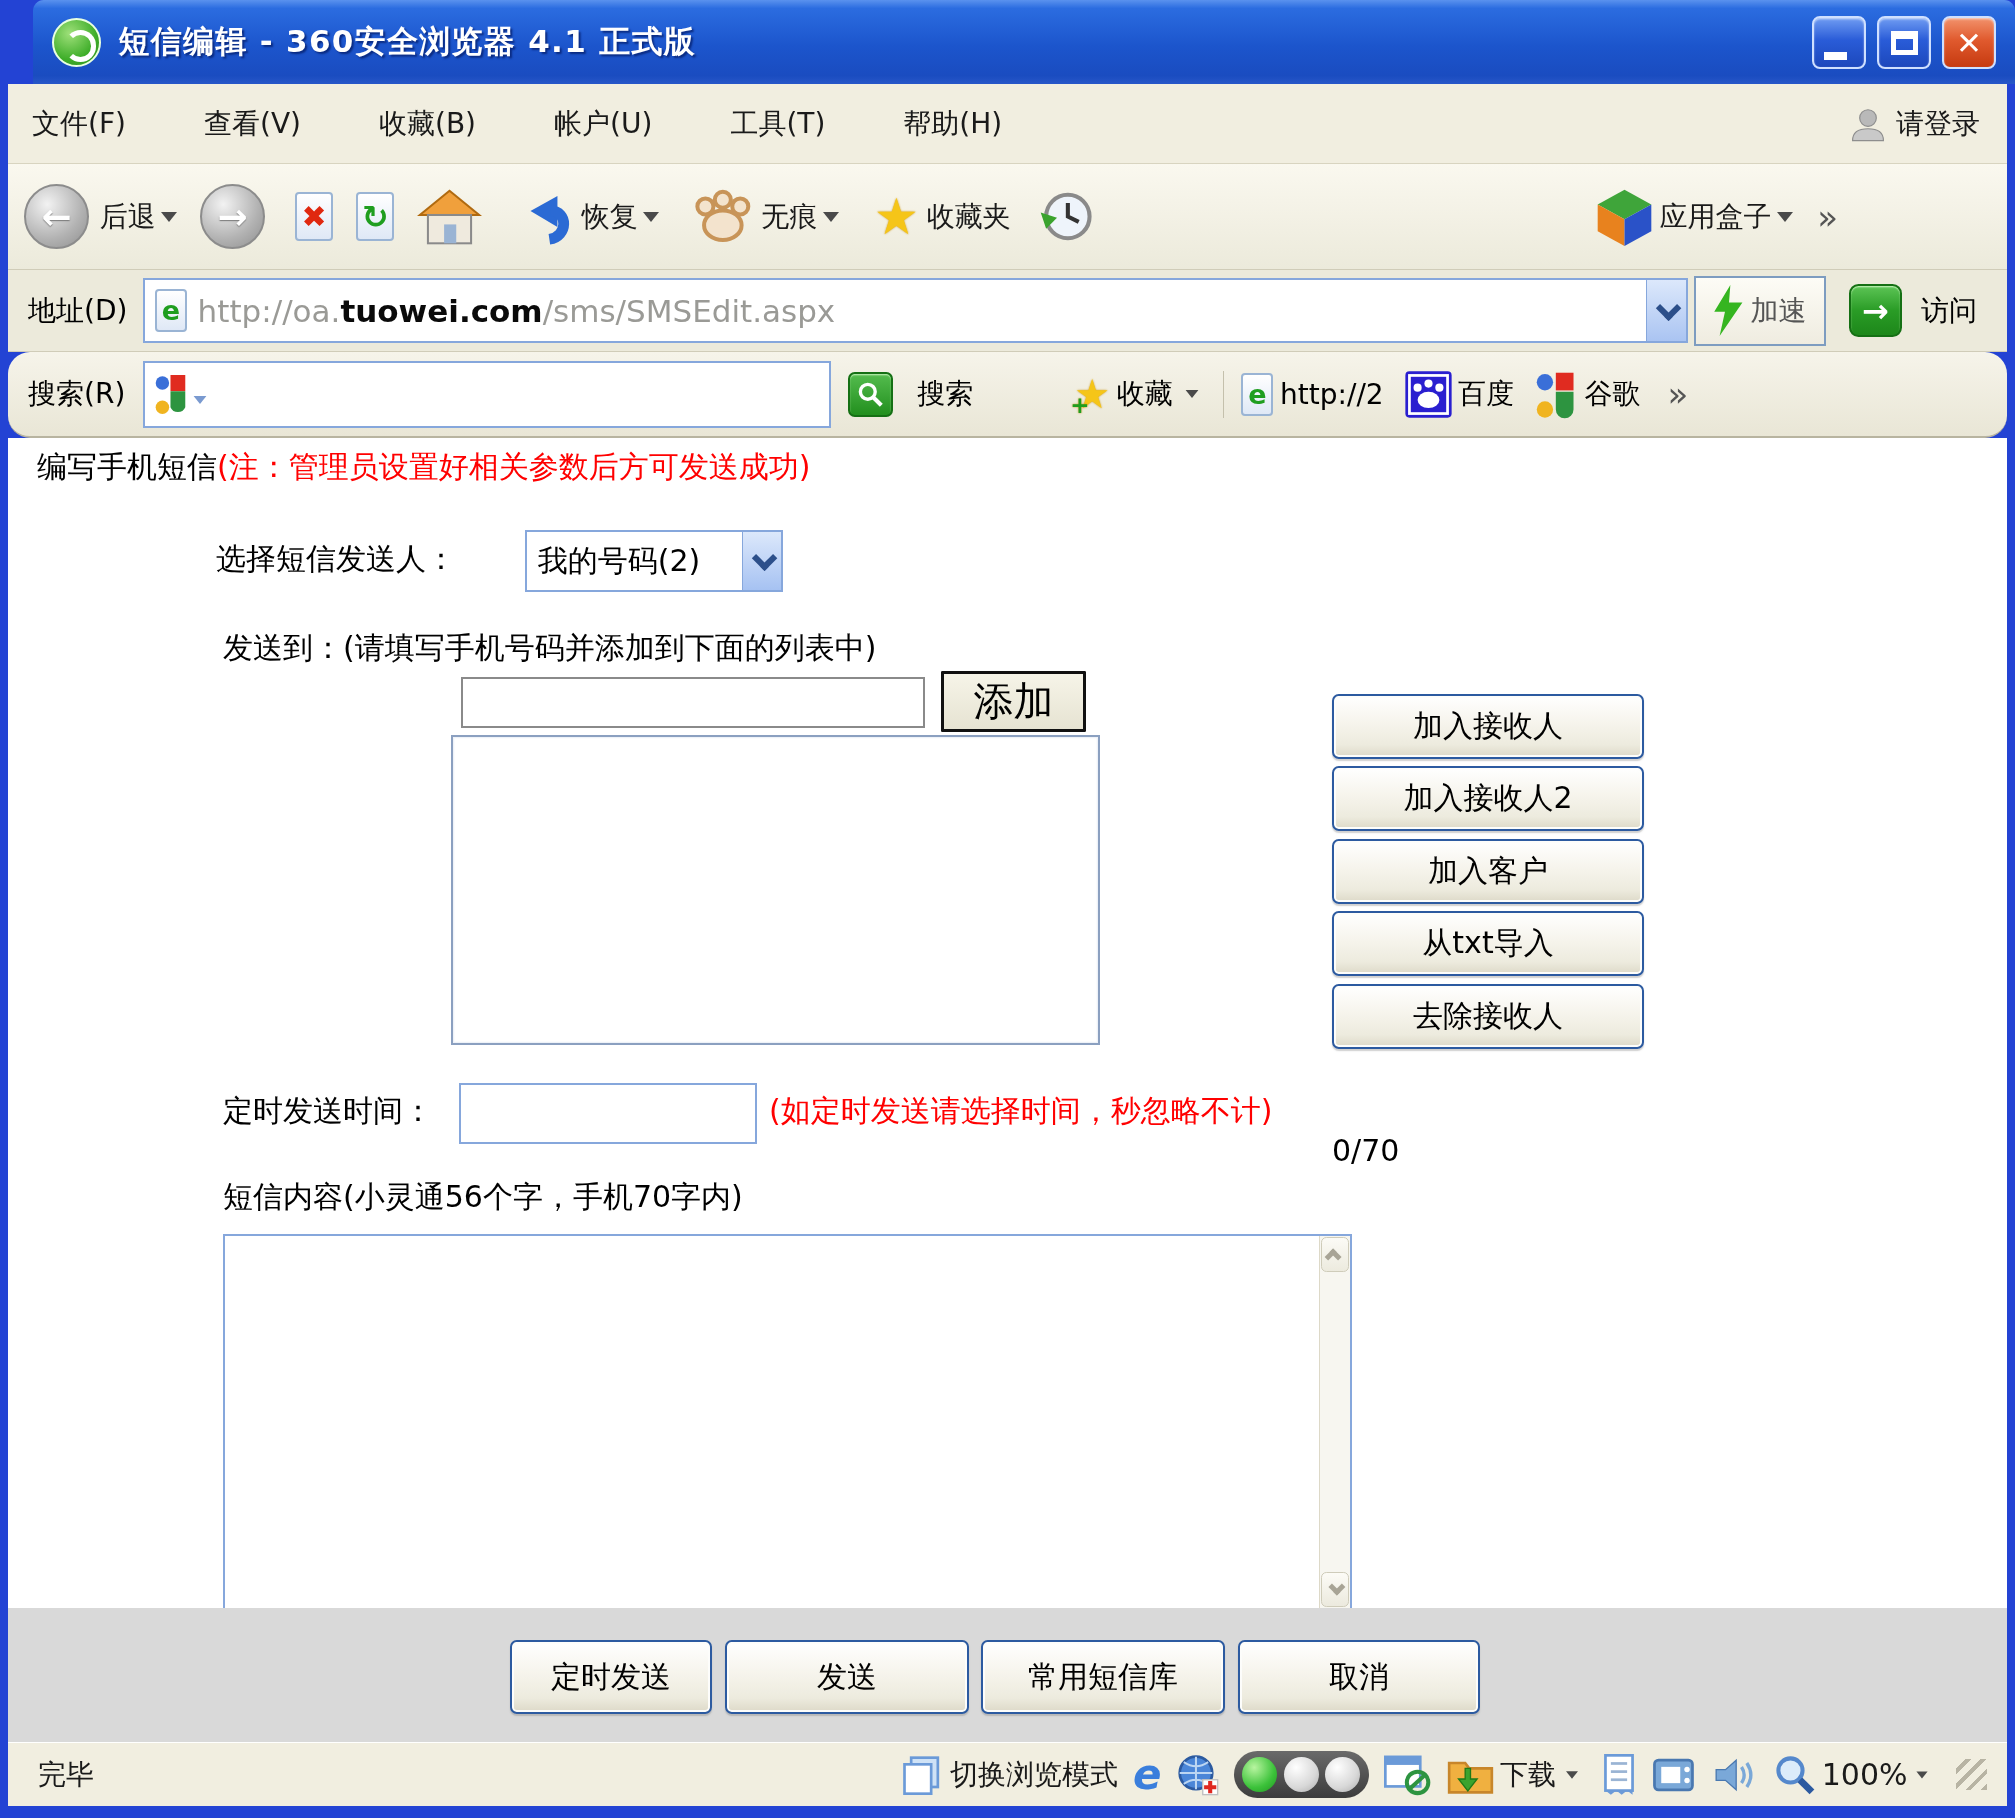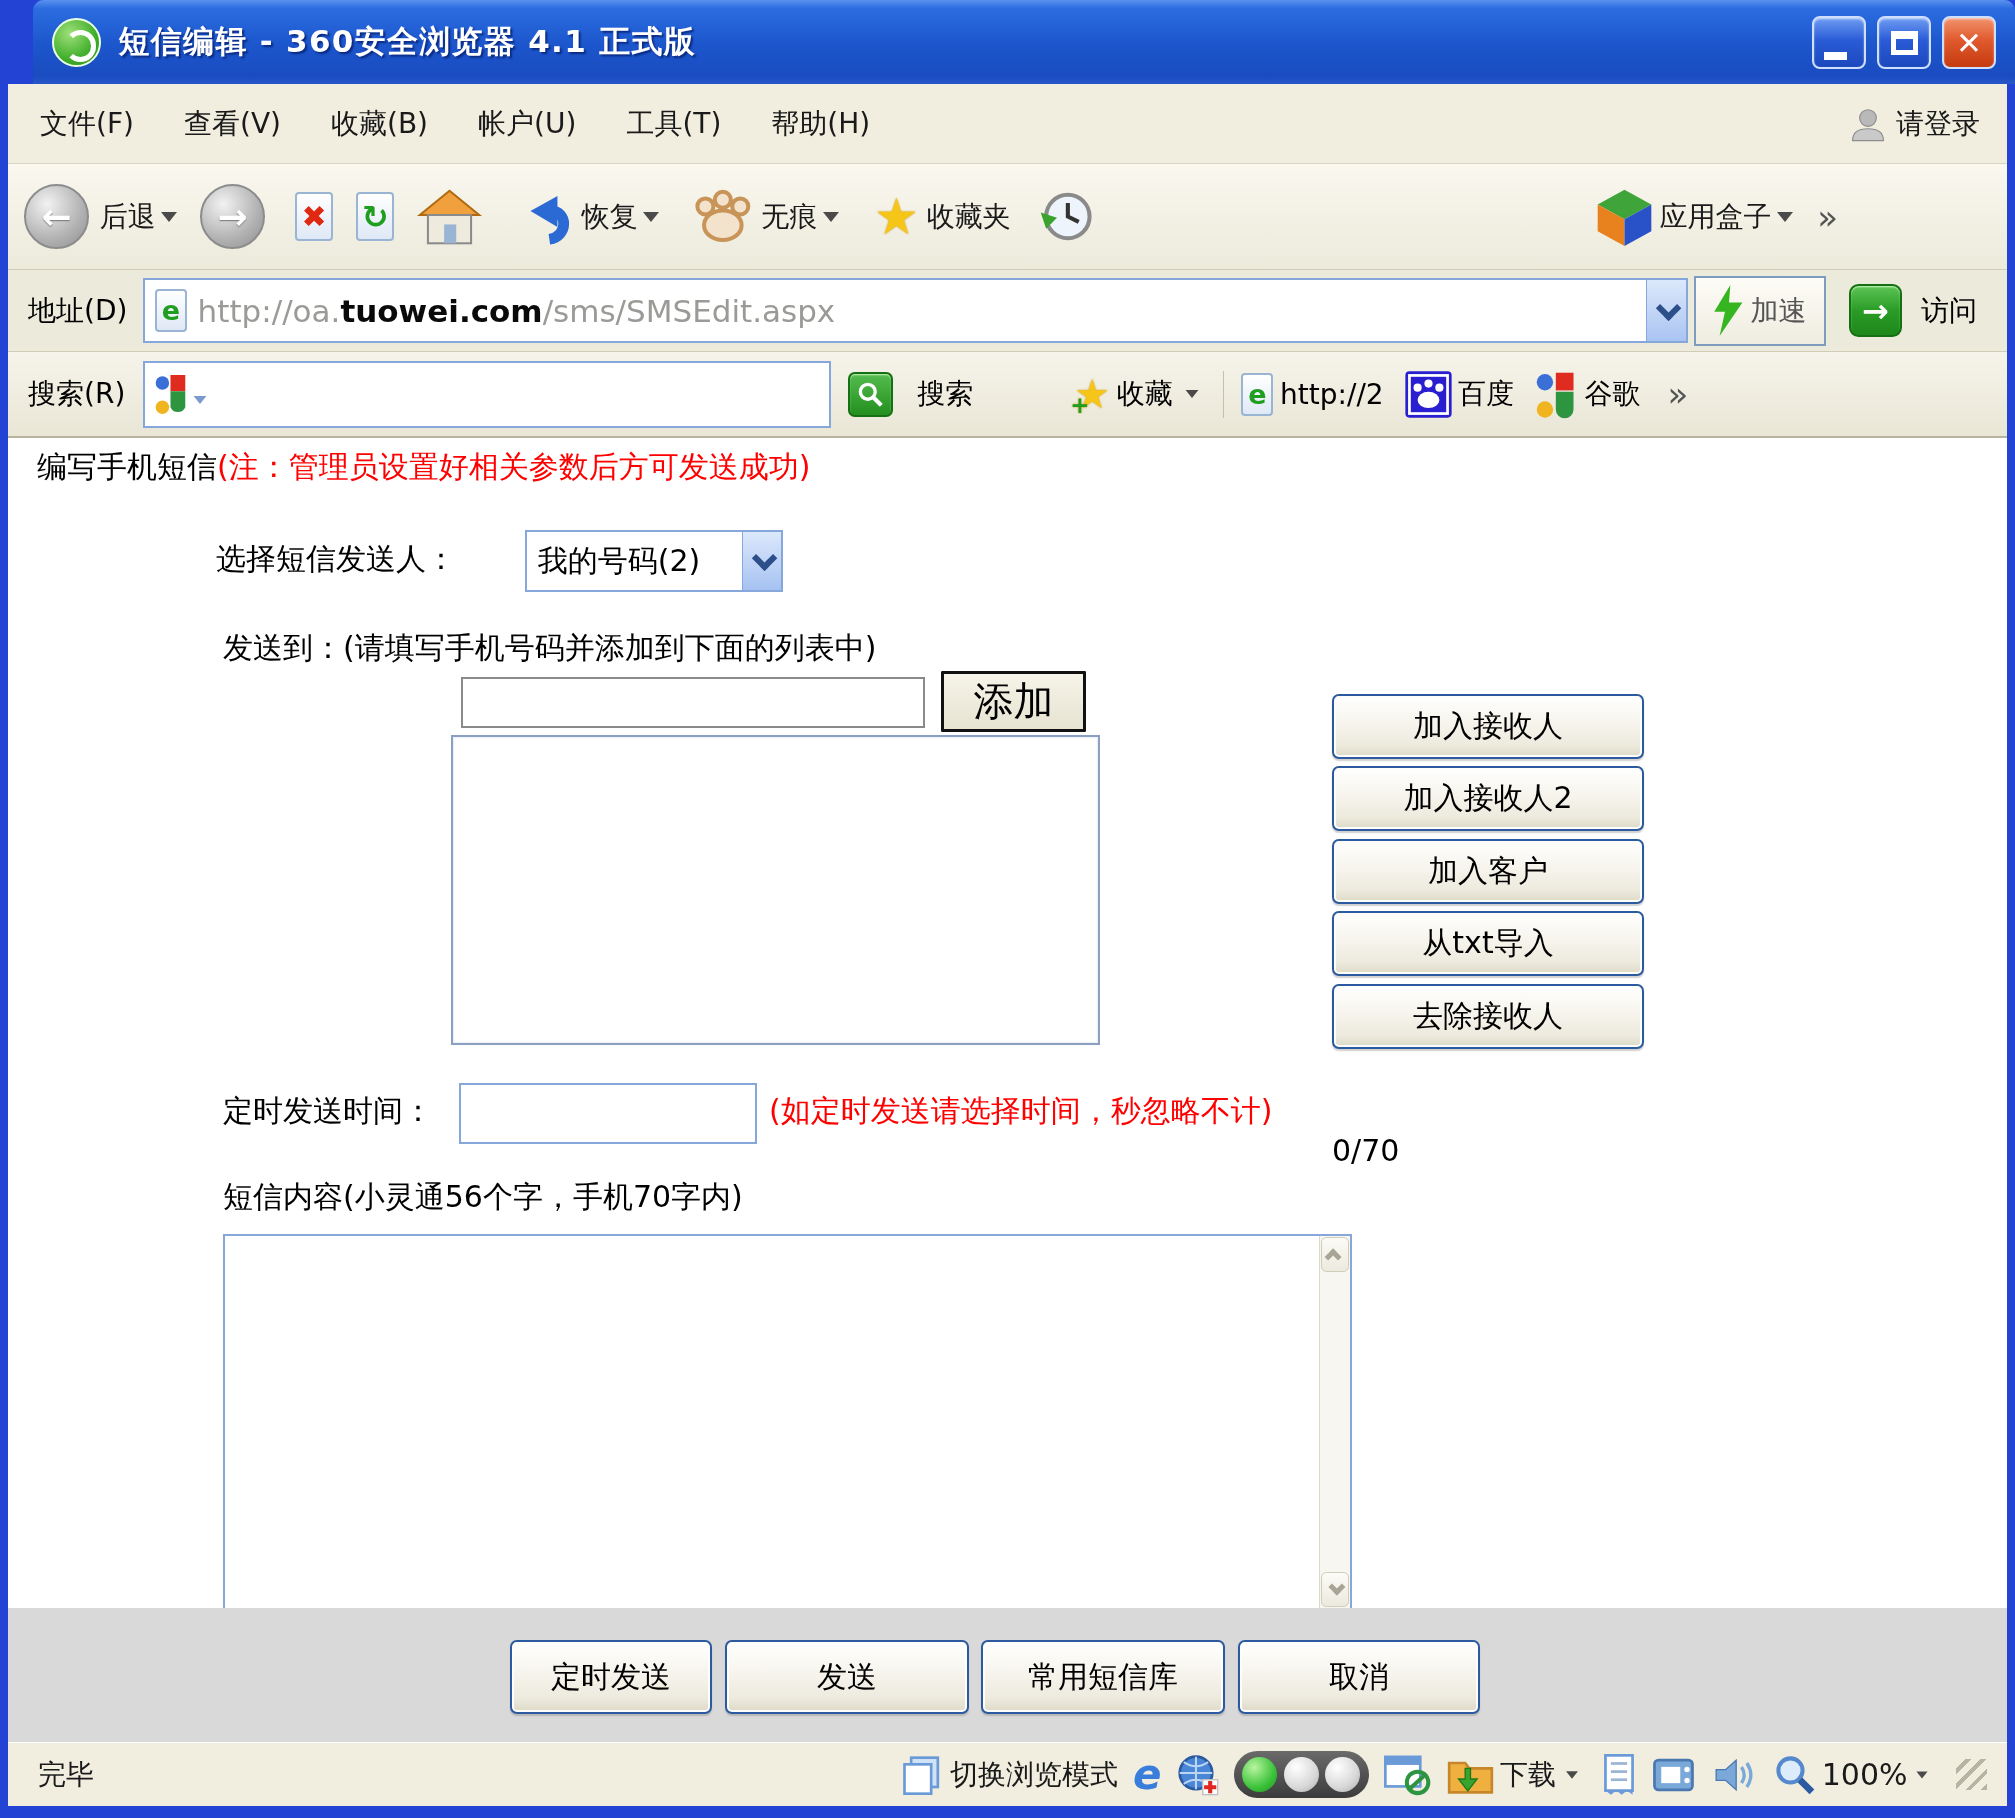--- a/index.html
+++ b/index.html
@@ -21,21 +21,21 @@
     background:linear-gradient(180deg,#6f9cf2,#2a5cd8 45%,#1c48bc);box-shadow:inset 0 1.3px 2px rgba(255,255,255,.6);}
   .wbtn.close{background:linear-gradient(180deg,#f2926c,#e05a2e 45%,#c63a10);}
   .wbtn .glyph{position:absolute;inset:0;display:flex;align-items:center;justify-content:center;color:#fff;font-size:31px;font-weight:bold;}
   .wbtn.min .glyph{align-items:flex-end;justify-content:flex-start;padding:0 0 6.7px 9.4px;}
   .minbar{width:23px;height:8px;background:#fff;}
   .maxbox{width:27px;height:24px;border:5.4px solid #fff;border-top-width:8px;}
 
   
   .row{position:absolute;left:8px;right:8px;}
   .menubar{top:84px;height:80px;background:#f1eee0;border-bottom:1.3px solid #d8d4c0;display:flex;align-items:center;font-size:28px;color:#1a1a1a;}
-  .menu-left{display:flex;gap:50px;padding-left:32px;}
+  .menu-left{display:flex;gap:78px;padding-left:24px;}
   .menu-item{cursor:default;}
   .menu-right{margin-left:auto;display:flex;align-items:center;gap:9.4px;padding-right:27px;}
 
   .toolbar{top:164px;height:106px;background:linear-gradient(180deg,#faf8ef,#eceadb);display:flex;align-items:center;font-size:28px;color:#1a1a1a;border-bottom:1.3px solid #d0ccb8;}
   .tseg{display:flex;align-items:center;}
   .navcircle{width:65px;height:65px;border-radius:50%;border:2px solid #8c8c8c;
     background:radial-gradient(circle at 35% 30%,#f2f2f2,#b2b2b2 60%,#8e8e8e);
     display:flex;align-items:center;justify-content:center;color:#fff;font-size:36px;font-weight:bold;text-shadow:0 1.3px 1.3px #777;}
   .dd{width:0;height:0;border-left:8px solid transparent;border-right:8px solid transparent;border-top:10.8px solid #4a4a4a;margin:0 5.4px;}
   .pageic{width:38px;height:49px;background:linear-gradient(180deg,#fff,#dfe8f6);border:2px solid #9ab4d4;border-radius:4px;display:flex;align-items:center;justify-content:center;font-weight:bold;}
@@ -46,21 +46,21 @@
   .addr-input{flex:1;height:65px;background:#fff;border:2px solid #86a7dc;display:flex;align-items:center;padding-left:9.4px;font-size:31px;position:relative;}
   .url-dim{color:#9a9a96;}
   .url-domain{color:#0a0a0a;font-weight:bold;}
   .addr-chevbtn{width:40px;height:61px;background:linear-gradient(180deg,#dce8fb,#aac4f2);border-left:1.3px solid #86a7dc;display:flex;align-items:center;justify-content:center;position:absolute;right:0;top:0;}
   .chev{width:17.5px;height:17.5px;border-right:6.7px solid #2c4f8a;border-bottom:6.7px solid #2c4f8a;transform:rotate(45deg) translateY(-4px);}
   .speedbtn{height:70px;margin-left:6.7px;padding:0 17.5px;background:linear-gradient(180deg,#fdfcf6,#efece0);border:2px solid #7d9cc0;display:flex;align-items:center;gap:6.7px;color:#555;}
   .gobtn{width:53px;height:53px;margin-left:23px;border-radius:9.4px;border:2px solid #157014;
     background:linear-gradient(180deg,#5cc455,#2a9c26 50%,#1d871a);display:flex;align-items:center;justify-content:center;color:#fff;font-size:32px;font-weight:bold;box-shadow:inset 0 1.3px 1.3px #bdf0b2;}
   .visit{margin:0 30px 0 19px;}
 
-  .searchrow{top:352px;height:86px;background:linear-gradient(180deg,#f6f4ea,#e9e6d6);display:flex;align-items:center;font-size:28px;border-bottom:2px solid #b8b4a0;}
+  .searchrow{top:352px;height:86px;background:linear-gradient(180deg,#f6f4ea,#e9e6d6);display:flex;align-items:center;font-size:28px;border-bottom:2px solid #b8b4a0;border-radius:22px;}
   .search-input{width:688px;height:67px;background:#fff;border:2px solid #86a7dc;display:flex;align-items:center;padding-left:8px;gap:2.7px;}
   .searchbtn{width:45px;height:45px;margin-left:17.5px;border-radius:6.7px;border:2px solid #157014;
     background:linear-gradient(180deg,#54bc4e,#228f1e);display:flex;align-items:center;justify-content:center;box-shadow:inset 0 1.3px 1.3px #b8ecae;}
   .vsep{width:1.3px;height:47px;background:#c4c0ac;margin:0 17.5px;}
 
   
   .content{position:absolute;top:438px;left:8px;right:8px;height:1304px;background:#fff;font-size:30px;color:#000;}
   .abs{position:absolute;}
   .red{color:#ff0000;}
   .xp-input{background:#fff;border:2px solid #86a7dc;}

